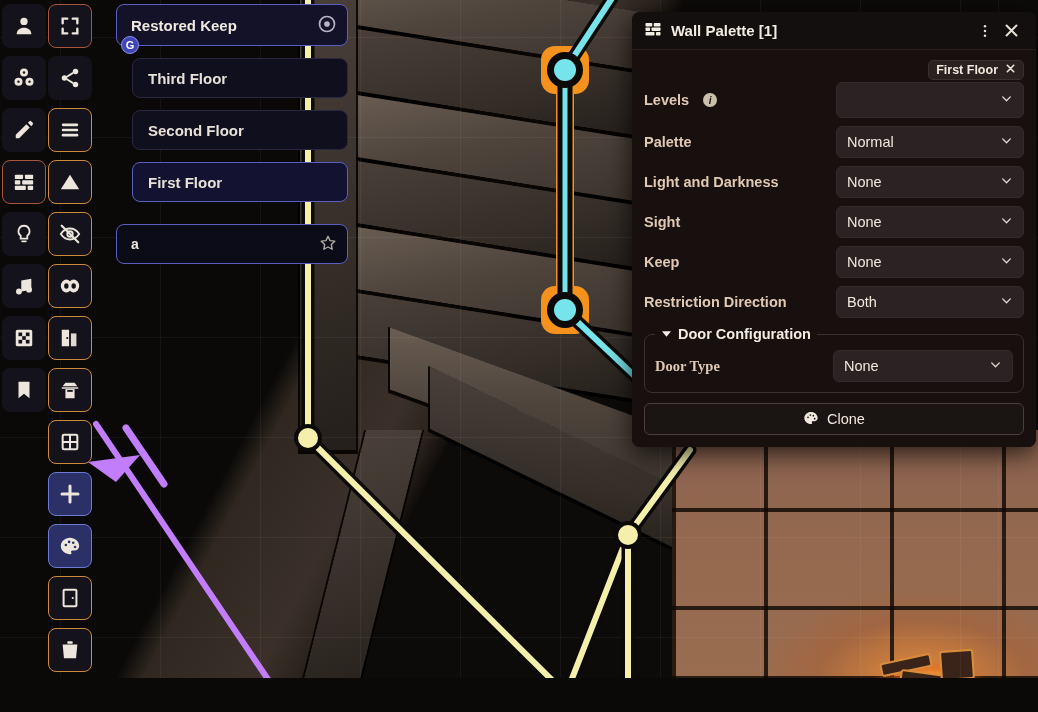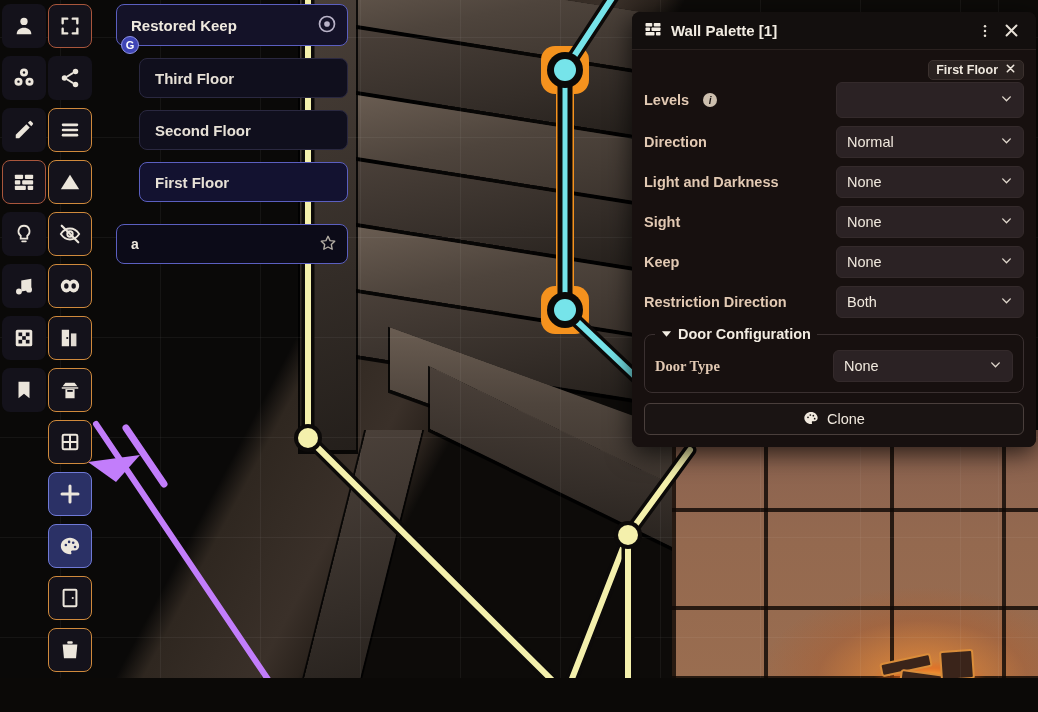--- a/index.html
+++ b/index.html
@@ -78,21 +78,21 @@
   }
   .scene-root .ttl { flex:1; }
   .gbadge {
     position:absolute; left:4px; bottom:-9px;
     width:18px; height:18px; border-radius:50%;
     background:#3f45b5; color:#fff; font-size:11px; font-weight:bold;
     display:flex; align-items:center; justify-content:center;
     border:1px solid #8e93e8;
   }
   .scene-child {
-    margin-left:23px; margin-top:12px;
+    margin-left:16px; margin-top:12px;
     height:40px; border-radius:8px;
     background:#100f1d; border:1px solid #2a2840;
     display:flex; align-items:center; padding-left:15px;
     color:#e7e1d7; font-weight:bold; font-size:15px;
   }
   .scene-child.sel { border-color:#5b5fc0; background:#131230; }
   .scene-search {
     margin-top:22px;
     height:40px; border-radius:8px;
     background:#0c0b18; border:1px solid #5b5fc0;
@@ -538,21 +538,21 @@
           <span class="v"></span>
           <span class="chev">
             <svg width="13" height="13" viewBox="0 0 24 24" fill="none" stroke="#ded5ca" stroke-width="2.6" stroke-linecap="round">
                 <path d="m5 9 7 7 7-7"></path>
               </svg>
           </span>
         </span>
       </div>
 
       <div class="frow">
-        <span class="flabel">Direction</span>
+        <span class="flabel">Palette</span>
         <span class="fsel">
           <span class="v">Normal</span>
           <span class="chev">
             <svg width="13" height="13" viewBox="0 0 24 24" fill="none" stroke="#ded5ca" stroke-width="2.6" stroke-linecap="round">
                 <path d="m5 9 7 7 7-7"></path>
               </svg>
           </span>
         </span>
       </div>
 

